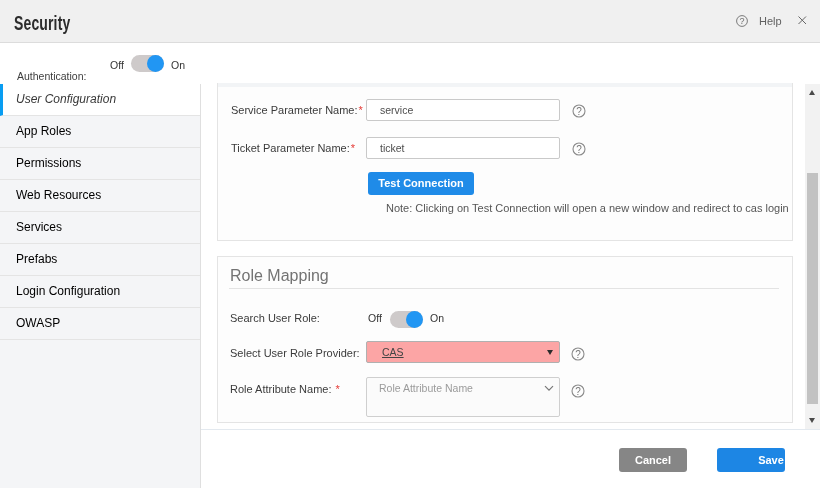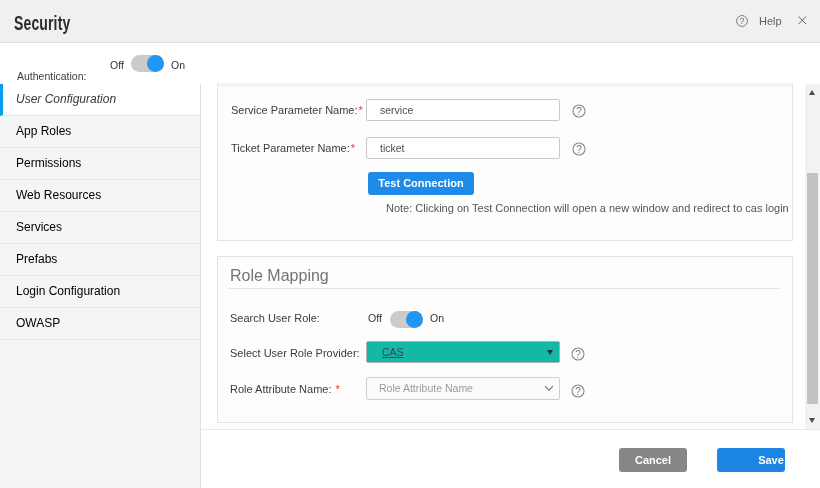--- a/index.html
+++ b/index.html
@@ -31,24 +31,24 @@
 .req { color:#e53935; margin-left:1px; }
 .tinput { position:absolute; left:366px; width:194px; height:22px; background:#fff; border:1px solid #c9c9c9; border-radius:2px; font-size:10.5px; color:#4d4d4d; line-height:20px; padding-left:13px; }
 .helpc { position:absolute; width:14px; height:14px; }
 
 #btn-test { position:absolute; left:368px; top:172px; width:106px; height:23px; background:#1f8be8; border-radius:3px; color:#fff; font-size:11px; font-weight:bold; text-align:center; line-height:23px; }
 #note { position:absolute; left:366px; top:202px; font-size:11px; color:#565656;margin-left:20px; }
 
 #rm-title { position:absolute; left:230px; top:267px; font-size:16px; color:#737373; }
 #rm-sep { position:absolute; left:229px; top:288px; width:550px; height:1px; background:#e3e3e3; }
 
-.selbox { position:absolute; left:366px; width:194px; height:22px; background:#14b8a6; border:1px solid #b0b0b0; border-radius:2px; font-size:10.5px; color:#444; line-height:20px; padding-left:15px;text-decoration:underline; }
+.selbox { position:absolute; left:366px; width:194px; height:22px; background:#fca5a5; border:1px solid #b0b0b0; border-radius:2px; font-size:10.5px; color:#444; line-height:20px; padding-left:15px;text-decoration:underline; }
 .selcaret { position:absolute; width:0; height:0; border-left:3.5px solid transparent; border-right:3.5px solid transparent; border-top:5px solid #2c2c2c; }
 
-#rolebox { position:absolute; left:366px; top:377px; width:194px; height:23px; background:#fbfbfb; border:1px solid #cfcfcf; border-radius:2px; font-size:10.5px; color:#9b9b9b; line-height:21px; padding-left:12px; }
+#rolebox { position:absolute; left:366px; top:377px; width:194px; height:40px; background:#fbfbfb; border:1px solid #cfcfcf; border-radius:2px; font-size:10.5px; color:#9b9b9b; line-height:21px; padding-left:12px; }
 
 
 #sbar { position:absolute; left:805px; top:84px; width:15px; height:346px; background:#f2f2f2; }
 #sthumb { position:absolute; left:807px; top:173px; width:11px; height:231px; background:#c2c2c2; }
 .sarrow-up { position:absolute; left:809px; width:0; height:0; border-left:3.5px solid transparent; border-right:3.5px solid transparent; border-bottom:5px solid #4a4a4a; }
 .sarrow-dn { position:absolute; left:809px; width:0; height:0; border-left:3.5px solid transparent; border-right:3.5px solid transparent; border-top:5px solid #4a4a4a; }
 
 
 #fdiv { position:absolute; left:201px; top:429px; width:619px; height:1px; background:#e3e9ef; }
 .fbtn { position:absolute; top:448px; width:68px; height:24px; border-radius:3px; color:#fff; font-size:11px; font-weight:bold; text-align:center; line-height:24px; }

